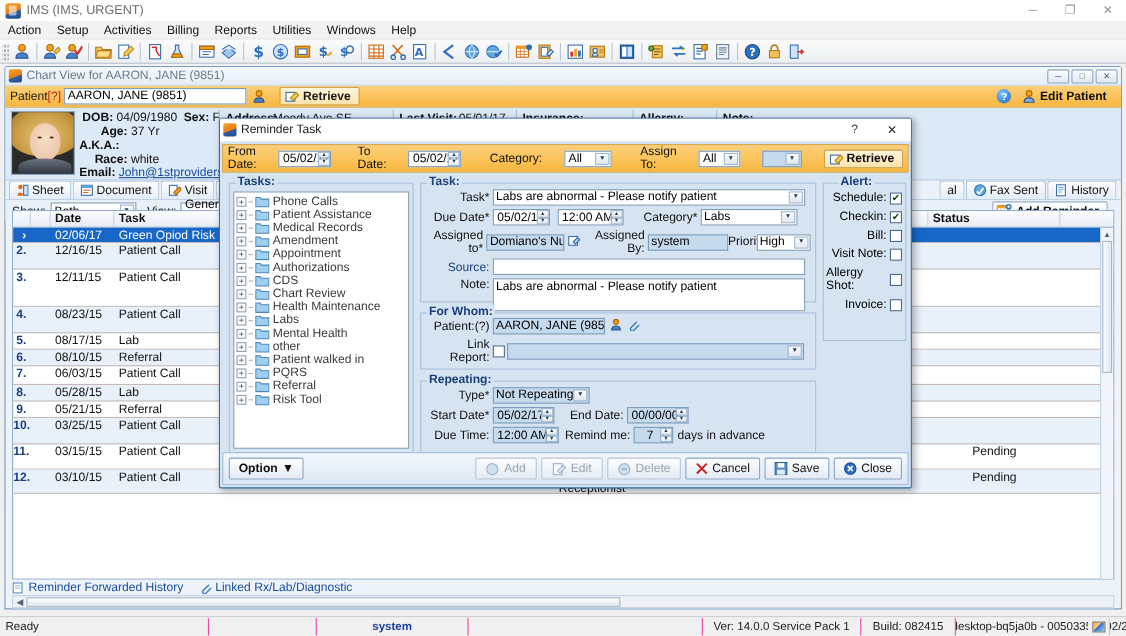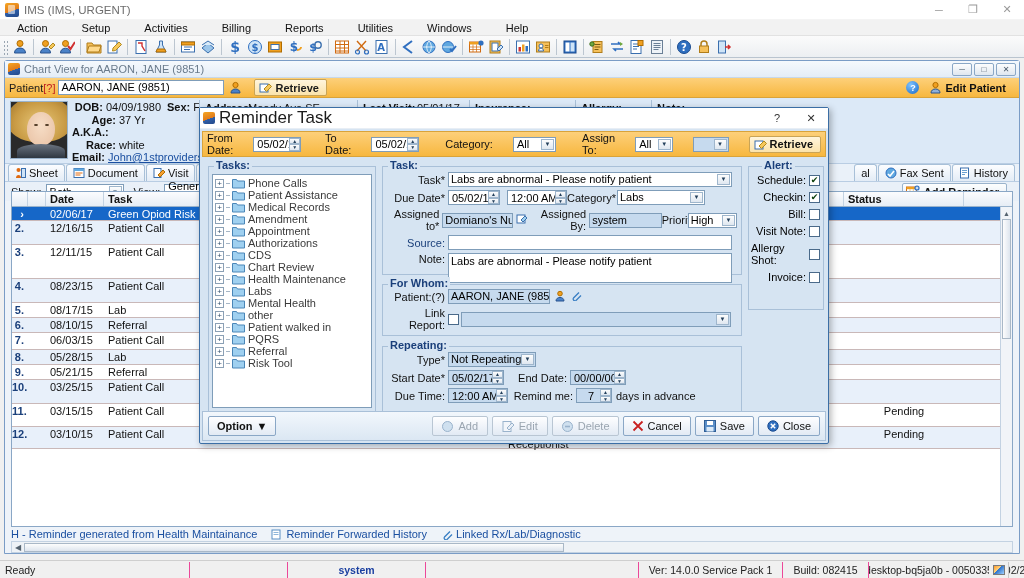--- a/index.html
+++ b/index.html
@@ -41,21 +41,21 @@
     color: #9a9a9a; font-size: 11px;
   }
 
   
   .menubar {
     position: absolute; left: 0; top: 20px; width: 1024px; height: 16px;
     background: #f2f2f2; display: flex; align-items: center;
     border-bottom: 1px solid #e2e2e2;
   }
   .menu-item {
-    padding: 0 17px; height: 16px; line-height: 16px; font-size: 11px; color: #111;
+    padding: 0 7px; height: 16px; line-height: 16px; font-size: 11px; color: #111;
   }
 
   
   .toolbar {
     position: absolute; left: 0; top: 36px; width: 1024px; height: 22px;
     background: linear-gradient(#fbfbfb,#eceff2);
     border-bottom: 1px solid #b9c4cf;
     display: flex; align-items: center;
   }
   .grip {
@@ -232,21 +232,21 @@
   
   .dlg {
     position: absolute; left: 199px; top: 107px; width: 630px; height: 337px;
     background: #d6e4f2; border: 1px solid #3b6ea5; border-radius: 2px;
     box-shadow: 2px 2px 7px rgba(0,0,0,.30);
   }
   .dlg-title {
     height: 21px; background: #ffffff; display: flex; align-items: center;
     border-bottom: 1px solid #e8eef5;
   }
-  .dlg-title .t { font-size: 17px; color: #1b1b1b; }
+  .dlg-title .t { font-size: 11px; color: #1b1b1b; }
   .dlg-tctrls { margin-left: auto; display: flex; }
   .dlg-tbtn { width: 34px; height: 21px; display: flex; align-items: center; justify-content: center;
     font-size: 11px; color: #333; }
 
   .dlg-filter {
     height: 24px; margin: 2px; background: linear-gradient(#fdd07a,#f7b73f);
     border: 1px solid #d9a33a; display: flex; align-items: center; padding: 12px 4px; gap: 20px;
     font-size: 11px; color: #111;
   }
   .spin {
@@ -854,23 +854,20 @@
       </div>
 
       <div class="vscroll">
         <div class="ar">▲</div>
         <div class="thumb"></div>
       </div>
     </div>
 
     <div class="legend">
       <span class="it">
-        <span>H -  Reminder generated from Health Maintainance</span>
-      </span>
-      <span class="it">
         <svg width="12" height="11">
             <rect x="1" y="1" width="8" height="9" fill="#fff" stroke="#5a8fc4"></rect>
             <path d="M2.5 3.5h5M2.5 5.5h5" stroke="#8fb6da"></path>
           </svg>
         <span>Reminder Forwarded History</span>
       </span>
       <span class="it">
         <svg width="12" height="11">
             <path d="M9 2.5L3.5 8a1.8 1.8 0 002.5 2.5l5-5" fill="none" stroke="#3a7fc4" stroke-width="1.3"></path>
           </svg>
@@ -1092,21 +1089,21 @@
                   <div>▼</div>
                 </div>
             </div>
             <div class="spin" style="width:60px;margin-left:7px">
               <span>12:00 AM</span>
               <div class="btns">
                   <div>▲</div>
                   <div>▼</div>
                 </div>
             </div>
-            <span class="f-lbl" style="width:50px">Category*</span>
+            <span class="f-lbl" style="width:70px">Category*</span>
             <div class="inp ddown" style="width:88px">
               <span>Labs</span>
               <span class="arrow">▼</span>
             </div>
           </div>
           <div class="f-row">
             <span class="f-lbl" style="width:60px">Assigned to*</span>
             <div class="inp ro" style="width:78px">Domiano's Nurse</div>
             <span style="margin:0 3px">
               <svg width="12" height="12">

